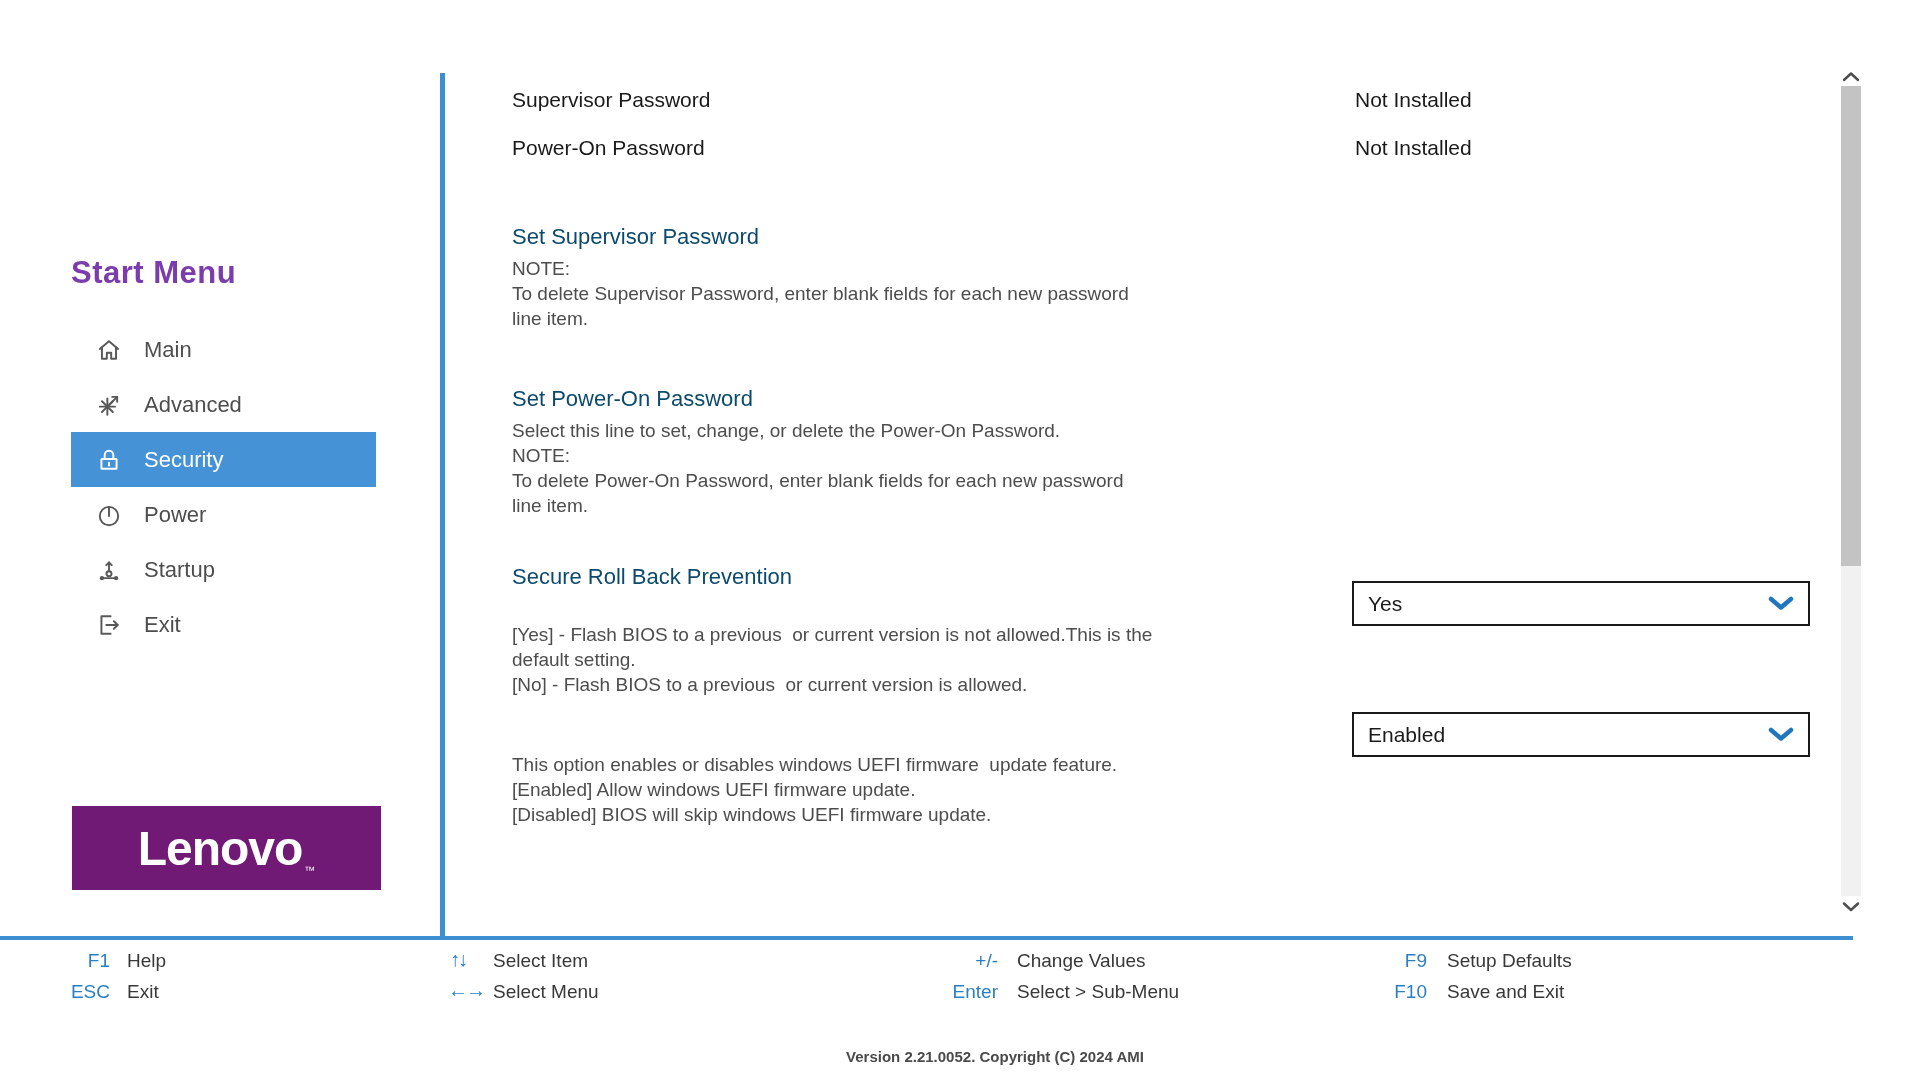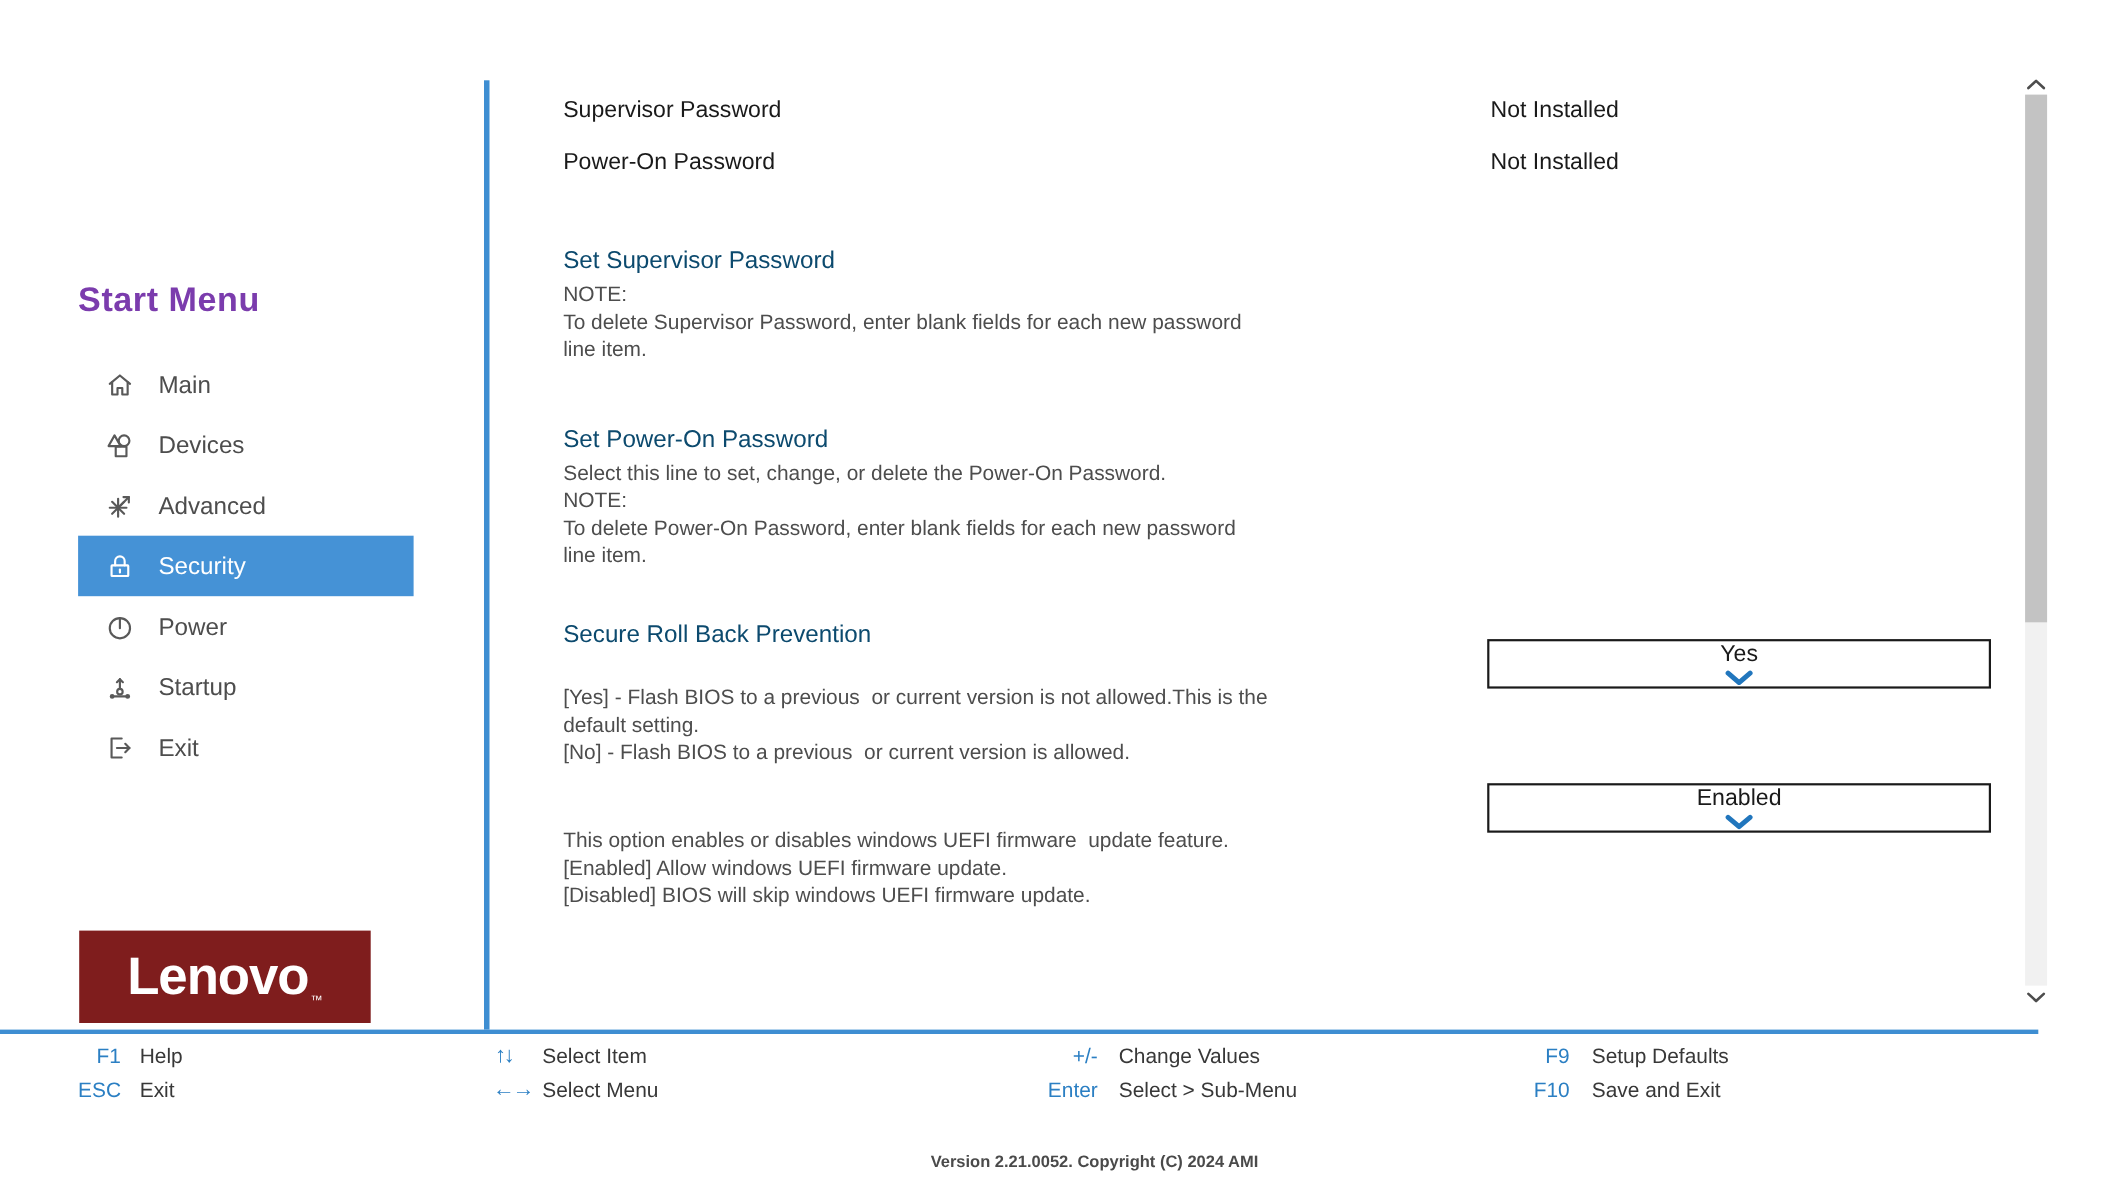--- a/index.html
+++ b/index.html
@@ -16,38 +16,38 @@
   .menu-item{
     display:flex;align-items:center;height:55px;padding-left:24px;box-sizing:border-box;
     color:#4d4d4d;font-size:22px;cursor:default;
   }
   .menu-item .mi-icon{width:27px;height:27px;display:inline-flex;align-items:center;justify-content:center;}
   .menu-item .mi-icon svg{stroke:#595959;}
   .menu-item .mi-label{margin-left:22px;}
   .menu-item.active{background:#4592d6;color:#ffffff;}
   .menu-item.active .mi-icon svg{stroke:#ffffff;}
   .logo{
-    position:absolute;left:72px;top:806px;width:265px;height:84px;background:#7f1d1d;
-    display:flex;align-items:center;justify-content:center;margin-top:40px;
+    position:absolute;left:72px;top:806px;width:309px;height:84px;background:#701a75;
+    display:flex;align-items:center;justify-content:center;
   }
   .logo-text{color:#ffffff;font-size:48px;font-weight:700;letter-spacing:-1px;}
   .logo-tm{color:#ffffff;font-size:11px;align-self:flex-end;margin:0 0 14px 2px;}
   
   .v-divider{position:absolute;left:440px;top:73px;width:5px;height:863px;background:#3e8ed2;}
   .footer-rule{position:absolute;left:0;top:936px;width:1853px;height:4px;background:#3e8ed2;}
   
   .status-label{position:absolute;left:512px;font-size:21px;color:#1a1a1a;}
   .status-value{position:absolute;left:1355px;font-size:21px;color:#1a1a1a;}
   .sec-head{position:absolute;left:512px;font-size:22px;color:#0c4a6e;cursor:pointer;}
   .desc{position:absolute;left:512px;font-size:19px;color:#4d4d4d;line-height:25px;}
   .desc-line{white-space:pre;}
   .dropdown{
     position:absolute;left:1352px;width:458px;height:45px;box-sizing:border-box;
     border:2px solid #1a1a1a;background:#ffffff;display:flex;align-items:center;
-    padding:0 14px;cursor:pointer;flex-direction:column;
+    padding:0 14px;cursor:pointer;
   }
   .dropdown .dd-value{font-size:21px;color:#1a1a1a;flex:1;}
   
   .sb-arrow{position:absolute;left:1840px;width:22px;height:16px;display:flex;align-items:center;justify-content:center;cursor:pointer;}
   .sb-thumb{position:absolute;left:1841px;top:86px;width:20px;height:480px;background:#c3c3c3;cursor:pointer;}
   .sb-track{position:absolute;left:1841px;top:566px;width:20px;height:330px;background:#f1f1f1;cursor:pointer;}
   
   .fk{position:absolute;font-size:19px;color:#2b7fc3;text-align:right;}
   .fl{position:absolute;font-size:19px;color:#383838;}
   .fi{position:absolute;font-size:20px;color:#2b7fc3;font-weight:700;letter-spacing:-2px;}
@@ -65,30 +65,20 @@
     <div class="menu-item">
       <span class="mi-icon">
         <svg width="26" height="26" viewBox="0 0 24 24" fill="none" stroke-width="1.8" stroke-linecap="round" stroke-linejoin="round">
           <path d="M3.5 11 L12 4 L20.5 11"></path>
             <path d="M5.5 9.5 V20 H10 V14.5 H14 V20 H18.5 V9.5"></path>
         </svg>
       </span>
       <span class="mi-label">Main</span>
     </div>
 
-    <div class="menu-item">
-      <span class="mi-icon">
-        <svg width="26" height="26" viewBox="0 0 24 24" fill="none" stroke-width="1.8" stroke-linejoin="round">
-          <path d="M2.5 12.5 L7.5 3.5 L12.5 12.5 Z"></path>
-            <circle cx="15.5" cy="8" r="4.5"></circle>
-            <rect x="8.5" y="13" width="9" height="8"></rect>
-        </svg>
-      </span>
-      <span class="mi-label">Devices</span>
-    </div>
 
     <div class="menu-item">
       <span class="mi-icon">
         <svg width="26" height="26" viewBox="0 0 24 24" fill="none" stroke-width="1.8" stroke-linecap="round" stroke-linejoin="round">
           <path d="M10.5 6 V21"></path>
             <path d="M3.5 13.5 H17.5"></path>
             <path d="M5.5 8.5 L15.5 18.5"></path>
             <path d="M5.5 18.5 L15.5 8.5"></path>
           <path d="M12.5 11.5 L19.5 4.5"></path>
             <path d="M15 4.5 H19.5 V9"></path>

